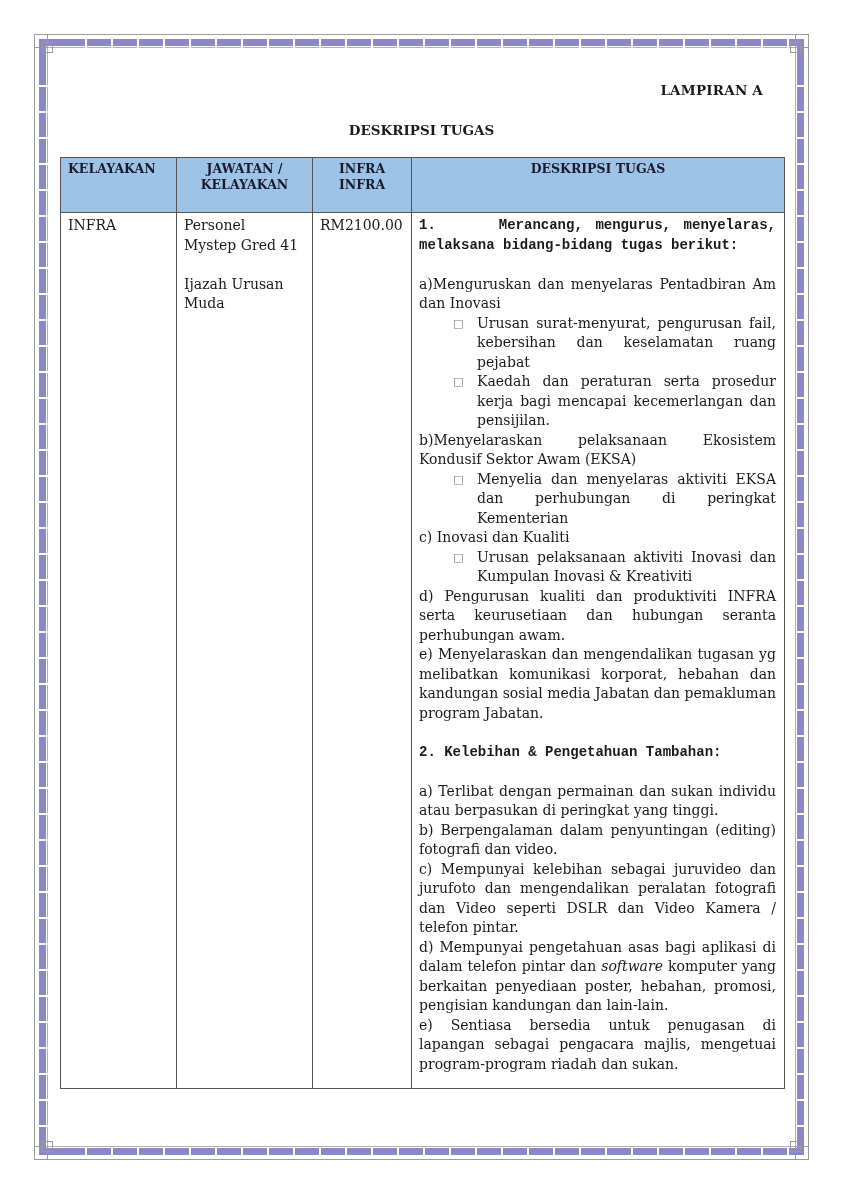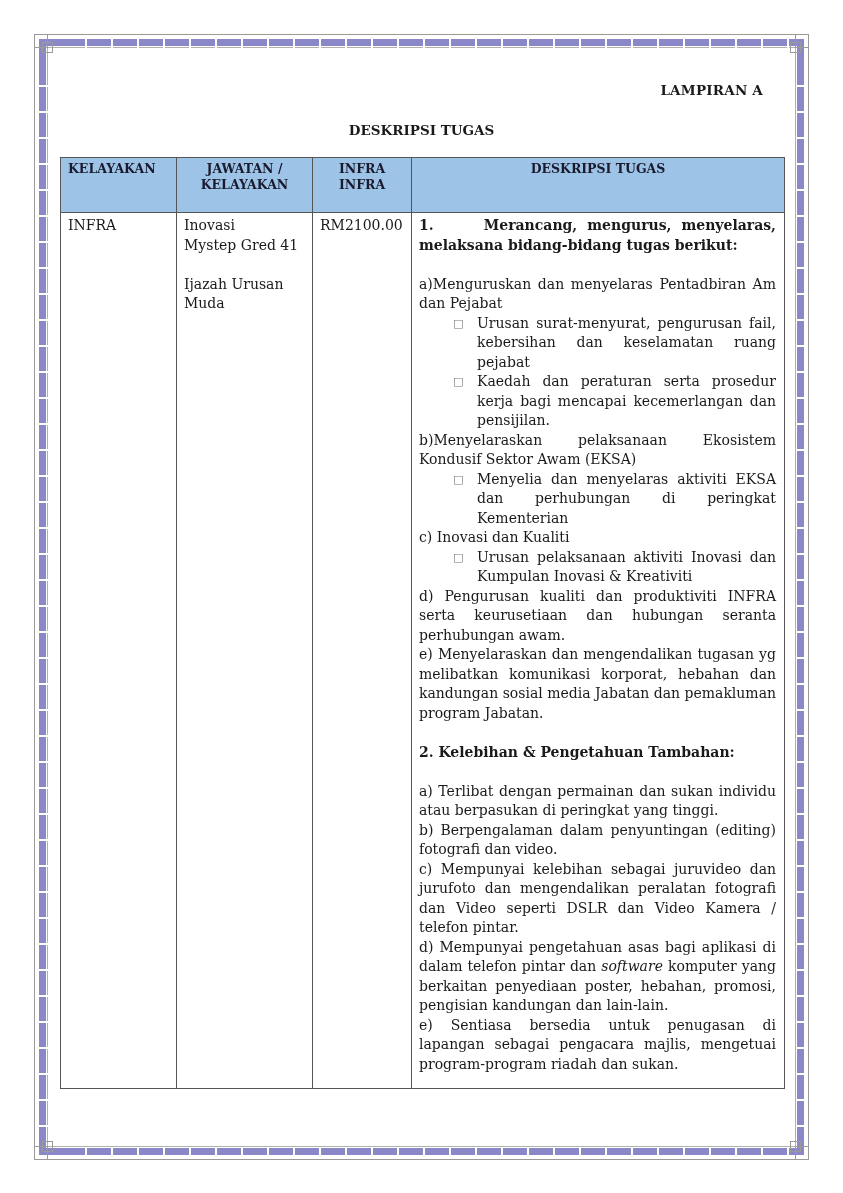--- a/index.html
+++ b/index.html
@@ -23,21 +23,21 @@
   .title { position:absolute; left:0; top:122px; width:843px; text-align:center;
            font-weight:bold; font-size:13.5px; }
 
   table.main { position:absolute; left:60px; top:157px; width:724px; border-collapse:collapse; table-layout:fixed; }
   table.main th, table.main td { border:1px solid #555; vertical-align:top; }
   table.main th { background:#9dc3e6; height:48px; font-size:12.5px; font-weight:bold;
                   text-align:center; padding:3px 4px; line-height:16px; color:#1a1a2e; }
   table.main th.left { text-align:left; padding-left:7px; }
   table.main td { font-size:14px; line-height:19.5px; padding:3px 7px 14px 7px; height:838px; }
   td.desc { text-align:justify; padding-right:8px !important; padding-left:7px !important; }
-  .bold { font-weight:bold; }
+  .bold { font-weight:bold;font-family:Liberation Mono, monospace; }
   .gap { height:19.5px; }
   .bullet { display:flex; padding-left:34px; }
   .bullet .box { width:24px; flex:0 0 24px; color:#777; font-size:11px; line-height:19.5px; }
   .bullet .txt { flex:1; text-align:justify; }
   em { font-style:italic; }
 </style>
 </head>
 <body>
 
 <div class="pb-outer"></div>
@@ -215,37 +215,37 @@
       </th>
       <th>DESKRIPSI TUGAS</th>
     </tr>
   </thead>
   <tbody>
     <tr>
       <td>
         <span>INFRA</span>
       </td>
       <td>
-        <div>Inovasi</div>
+        <div>Personel</div>
         <div>Mystep Gred 41</div>
         <div class="gap"></div>
         <div>Ijazah Urusan</div>
         <div>Muda</div>
       </td>
       <td>
         <span>RM2100.00</span>
       </td>
       <td class="desc">
         <div class="bold">
           <span>1.</span>&nbsp;&nbsp;&nbsp;&nbsp;&nbsp;<span>Merancang, mengurus, menyelaras, melaksana bidang-bidang tugas berikut:</span>
         </div>
         <div class="gap"></div>
 
         <div>
-          <div>a)Menguruskan dan menyelaras Pentadbiran Am dan Pejabat</div>
+          <div>a)Menguruskan dan menyelaras Pentadbiran Am dan Inovasi</div>
           <div class="bullet">
             <span class="box">□</span>
             <span class="txt">Urusan surat-menyurat, pengurusan fail, kebersihan dan keselamatan ruang pejabat</span>
           </div>
           <div class="bullet">
             <span class="box">□</span>
             <span class="txt">Kaedah dan peraturan serta prosedur kerja bagi mencapai kecemerlangan dan pensijilan.</span>
           </div>
         </div>
 

